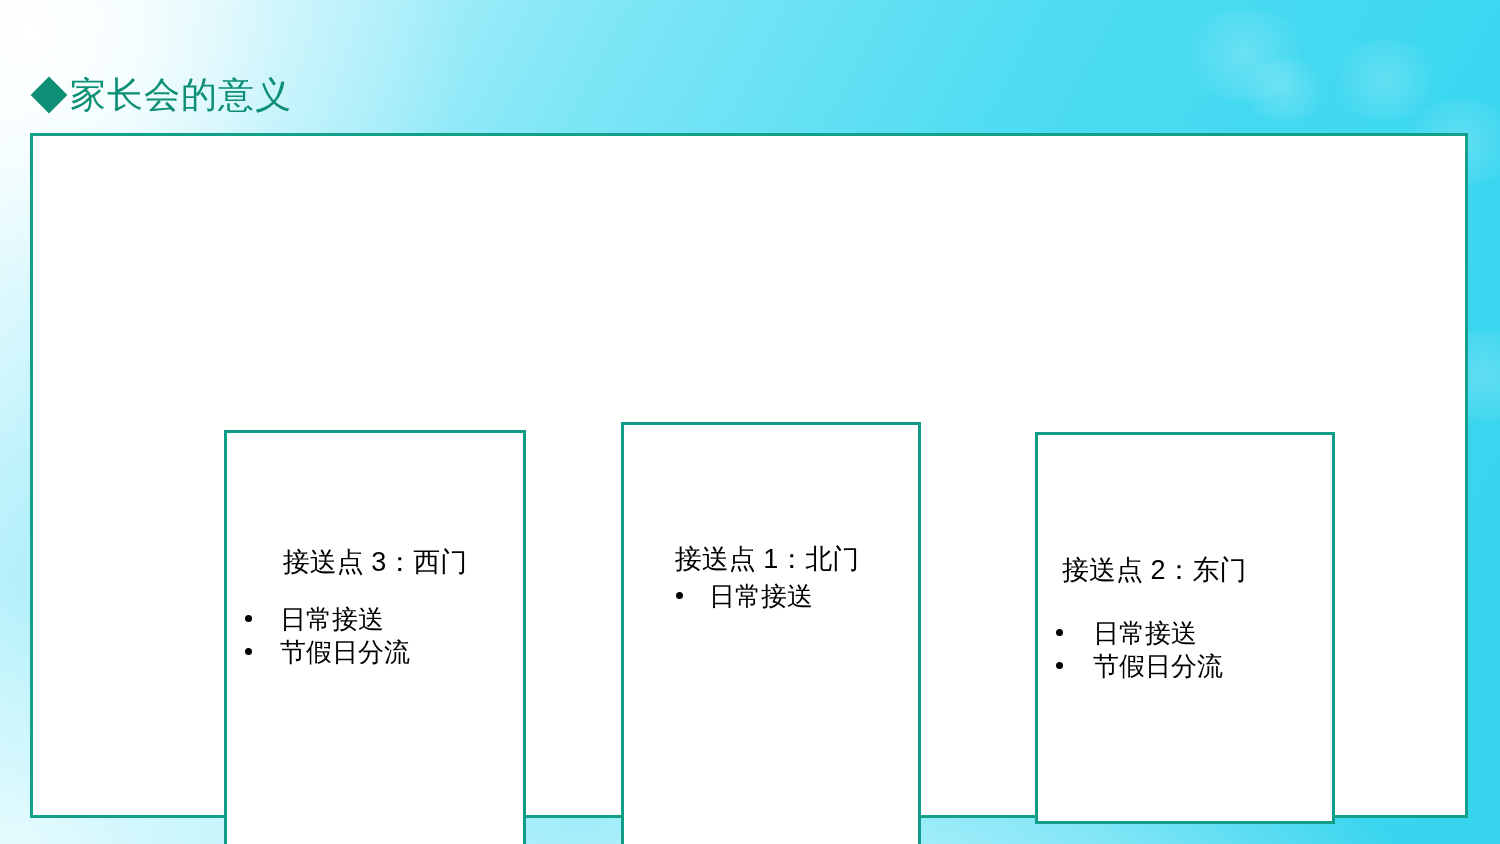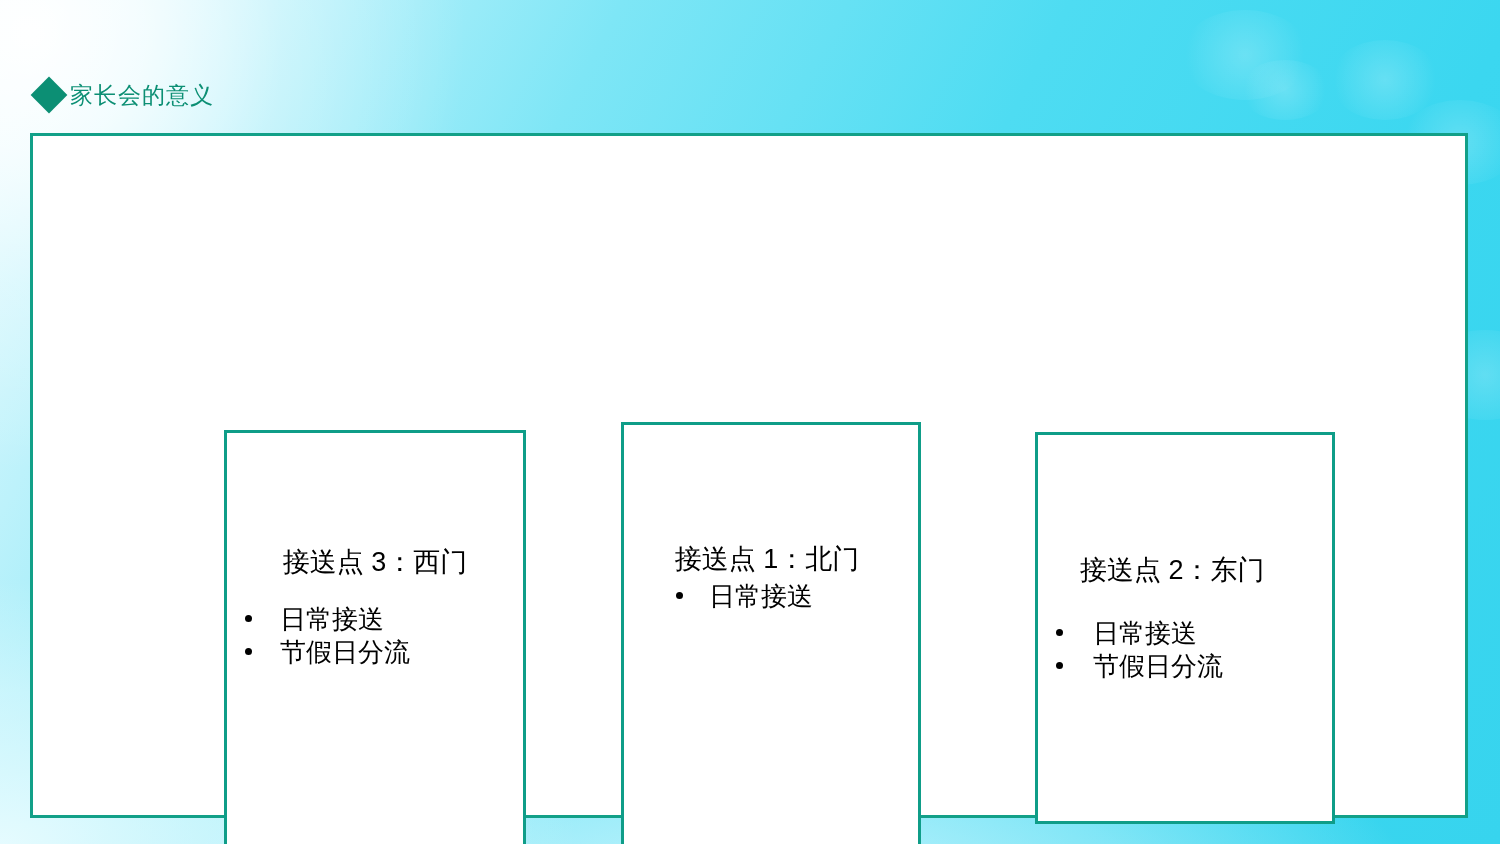--- a/index.html
+++ b/index.html
@@ -44,21 +44,21 @@
   }
   #title-diamond {
     width: 26px;
     height: 26px;
     background: #0c8f74;
     transform: rotate(45deg);
     flex: 0 0 auto;
     margin-right: 2px;
   }
   #title-text {
-    font-size: 23px;
+    font-size: 36px;
     line-height: 34px;
     color: #0c8f74;
     letter-spacing: 1px;
     white-space: nowrap;
   }
 
   
   #outer-frame {
     position: absolute;
     left: 30px;
@@ -125,21 +125,21 @@
   
   #card-2 { left: 588px; top: 286px; width: 300px; height: 452px; }
   #card-2 .card-inner { top: 117px; }
   #card-2 .card-title { text-align: center; padding-right: 8px; }
   #card-2 .bullets { margin-top: 4px; padding-left: 52px; }
   #card-2 .bullets li { gap: 26px; }
 
   
   #card-3 { left: 1002px; top: 296px; width: 300px; height: 392px; }
   #card-3 .card-inner { top: 118px; }
-  #card-3 .card-title { text-align: left; padding-left: 42px; }
+  #card-3 .card-title { text-align: left; padding-left: 24px; }
   #card-3 .bullets { margin-top: 30px; padding-left: 18px; }
   #card-3 .bullets li { gap: 30px; }
 </style>
 </head>
 <body>
 
 <div id="slide">
 
   <div class="blob" style="left:1180px; top:10px;  width:130px; height:90px;"></div>
   <div class="blob" style="left:1330px; top:40px;  width:110px; height:80px;"></div>

